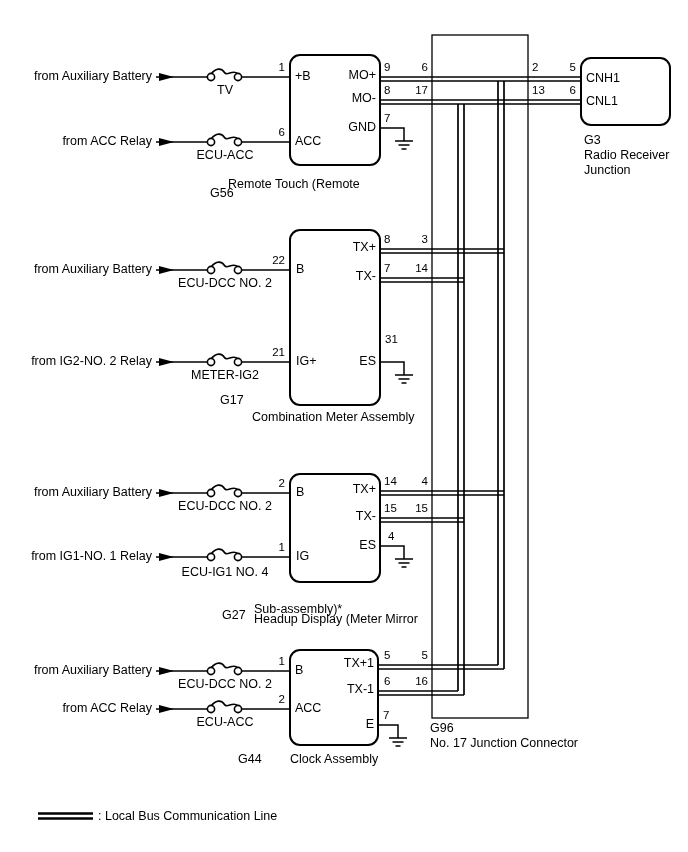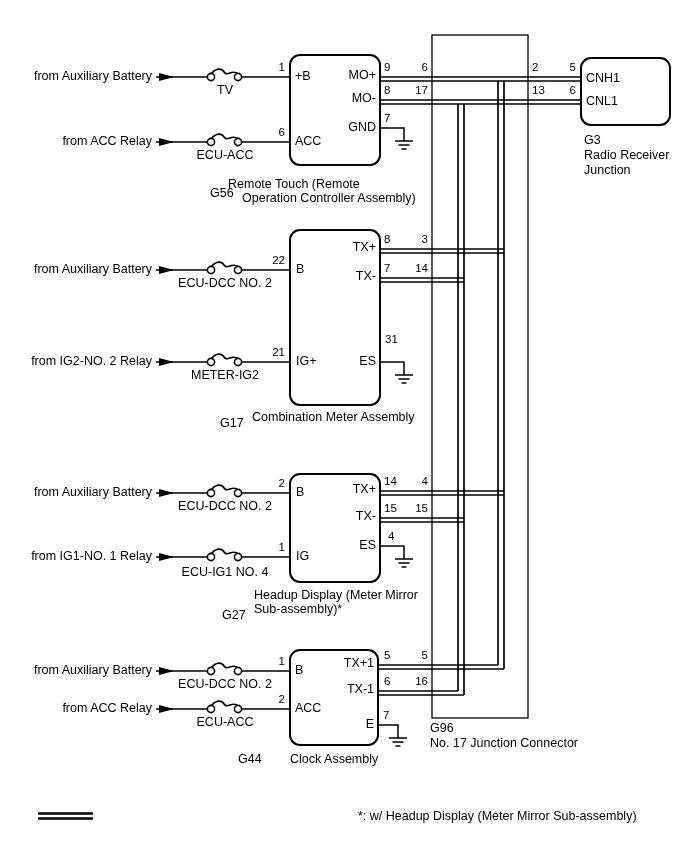--- a/index.html
+++ b/index.html
@@ -168,47 +168,46 @@
 <div class="lbl ra" style="left:336px;top:68px;width:40px">MO+</div>
 <div class="lbl ra" style="left:336px;top:91px;width:40px">MO-</div>
 <div class="lbl ra" style="left:336px;top:120px;width:40px">GND</div>
 <div class="lbl pin" style="left:384px;top:61px">9</div>
 <div class="lbl pin ra" style="left:400px;top:61px;width:28px">6</div>
 <div class="lbl pin" style="left:384px;top:84px">8</div>
 <div class="lbl pin ra" style="left:400px;top:84px;width:28px">17</div>
 <div class="lbl pin" style="left:384px;top:112px">7</div>
 <div class="lbl" style="left:210px;top:186px">G56</div>
 <div class="lbl" style="left:228px;top:177px">Remote Touch (Remote</div>
-<div class="lbl" style="left:242px;top:191px">Operation Controller Assembly)</div>
 
 <div class="lbl" style="left:296px;top:262px">B</div>
 <div class="lbl" style="left:296px;top:354px">IG+</div>
 <div class="lbl ra" style="left:336px;top:240px;width:40px">TX+</div>
 <div class="lbl ra" style="left:336px;top:269px;width:40px">TX-</div>
 <div class="lbl ra" style="left:336px;top:354px;width:40px">ES</div>
 <div class="lbl pin" style="left:384px;top:233px">8</div>
 <div class="lbl pin ra" style="left:400px;top:233px;width:28px">3</div>
 <div class="lbl pin" style="left:384px;top:262px">7</div>
 <div class="lbl pin ra" style="left:400px;top:262px;width:28px">14</div>
 <div class="lbl pin" style="left:385px;top:333px">31</div>
-<div class="lbl" style="left:220px;top:416px">G17</div>
+<div class="lbl" style="left:220px;top:393px">G17</div>
 <div class="lbl" style="left:252px;top:410px">Combination Meter Assembly</div>
 
 <div class="lbl" style="left:296px;top:485px">B</div>
 <div class="lbl" style="left:296px;top:549px">IG</div>
 <div class="lbl ra" style="left:336px;top:482px;width:40px">TX+</div>
 <div class="lbl ra" style="left:336px;top:509px;width:40px">TX-</div>
 <div class="lbl ra" style="left:336px;top:538px;width:40px">ES</div>
 <div class="lbl pin" style="left:384px;top:475px">14</div>
 <div class="lbl pin ra" style="left:400px;top:475px;width:28px">4</div>
 <div class="lbl pin" style="left:384px;top:502px">15</div>
 <div class="lbl pin ra" style="left:400px;top:502px;width:28px">15</div>
 <div class="lbl pin" style="left:388px;top:530px">4</div>
 <div class="lbl" style="left:222px;top:608px">G27</div>
-<div class="lbl" style="left:254px;top:588px">Headup Display (Meter Mirror</div>
+<div class="lbl" style="left:254px;top:612px">Headup Display (Meter Mirror</div>
 <div class="lbl" style="left:254px;top:602px">Sub-assembly)*</div>
 
 <div class="lbl" style="left:295px;top:663px">B</div>
 <div class="lbl" style="left:295px;top:701px">ACC</div>
 <div class="lbl ra" style="left:334px;top:656px;width:40px">TX+1</div>
 <div class="lbl ra" style="left:334px;top:682px;width:40px">TX-1</div>
 <div class="lbl ra" style="left:334px;top:717px;width:40px">E</div>
 <div class="lbl pin" style="left:384px;top:649px">5</div>
 <div class="lbl pin ra" style="left:400px;top:649px;width:28px">5</div>
 <div class="lbl pin" style="left:384px;top:675px">6</div>
@@ -223,15 +222,15 @@
 <div class="lbl pin ra" style="left:550px;top:84px;width:26px">6</div>
 <div class="lbl" style="left:586px;top:71px">CNH1</div>
 <div class="lbl" style="left:586px;top:94px">CNL1</div>
 <div class="lbl" style="left:584px;top:133px">G3</div>
 <div class="lbl" style="left:584px;top:148px">Radio Receiver</div>
 <div class="lbl" style="left:584px;top:163px">Junction</div>
 
 <div class="lbl" style="left:430px;top:721px">G96</div>
 <div class="lbl" style="left:430px;top:736px">No. 17 Junction Connector</div>
 
-<div class="lbl" style="left:358px;top:809px">*: w/ Headup Display (Meter Mirror Sub-assembly)</div>
+<div class="lbl" style="left:98px;top:809px">: Local Bus Communication Line</div>
 
 </div>
 
 </body></html>

